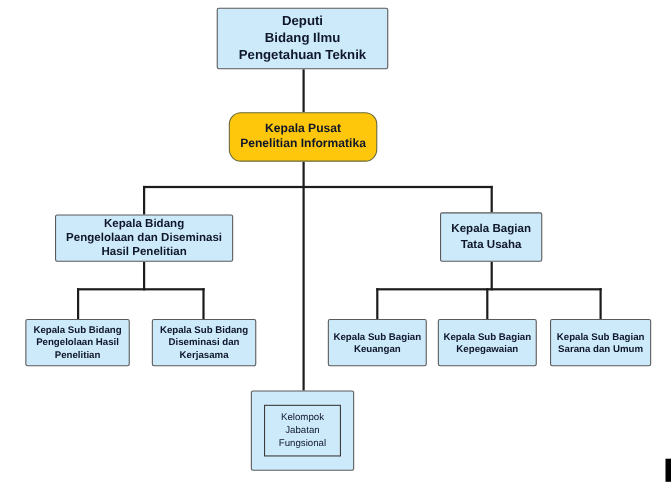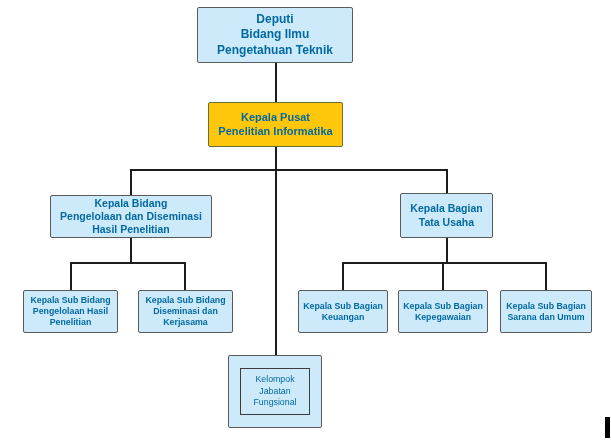--- a/index.html
+++ b/index.html
@@ -15,25 +15,25 @@
     position: absolute;
     box-sizing: border-box;
     background: #cdeafb;
     border: 1.5px solid #5a5a5a;
     border-radius: 2px;
     display: flex;
     align-items: center;
     justify-content: center;
     text-align: center;
     white-space: pre-line;
-    color: #0369a1;
+    color: #0f172a;
     font-weight: bold;
     line-height: 1.25;
   }
-  .highlight { background: #fec70c; border-color: #6b6b3a; }
+  .highlight { background: #fec70c; border-color: #6b6b3a; border-radius: 11px; }
   .ln { position: absolute; background: #1c1c1c; }
 
   
   #n-deputi            { left:197px; top:7px;   width:156px; height:56px; font-size:12px;  line-height:1.3; }
   #n-pusat             { left:208px; top:102px; width:135px; height:45px; font-size:11px;  }
   #n-bidang            { left:50px;  top:195px; width:162px; height:43px; font-size:10.5px;}
   #n-bagian            { left:400px; top:193px; width:93px;  height:45px; font-size:10.5px;}
   #n-sub-pengelolaan   { left:23px;  top:290px; width:95px;  height:43px; font-size:8.8px; }
   #n-sub-diseminasi    { left:138px; top:290px; width:95px;  height:43px; font-size:8.8px; }
   #n-sub-keuangan      { left:298px; top:290px; width:90px;  height:43px; font-size:8.8px; }

